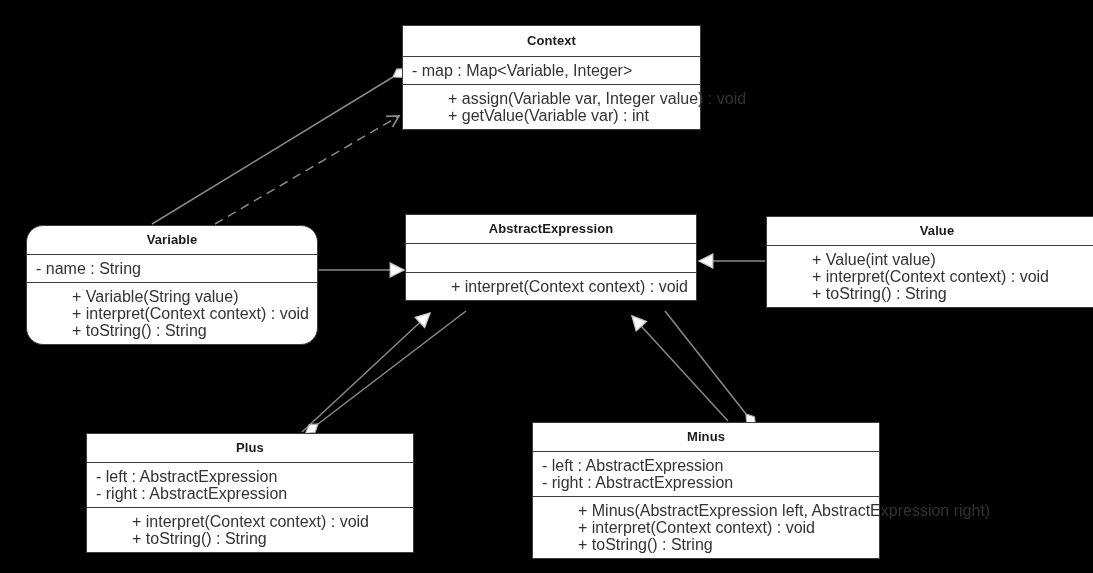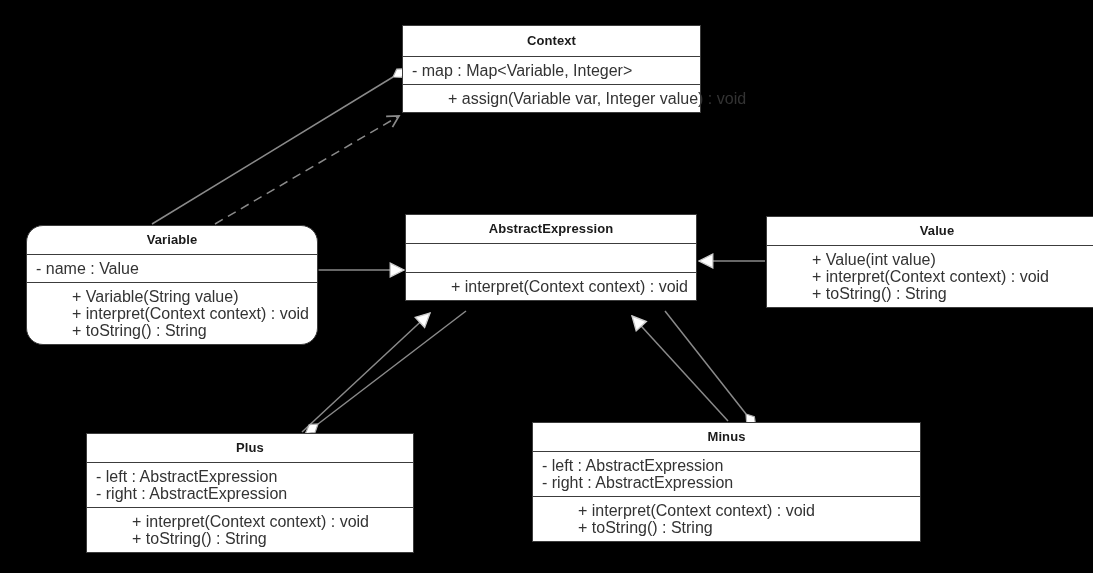--- a/index.html
+++ b/index.html
@@ -66,21 +66,21 @@
     line-height: 17px;
     padding: 0 9px;
     white-space: nowrap;
   }
   
   #class-context   { left: 402px; top: 25px;  width: 299px; }
   #class-variable  { left: 26px;  top: 225px; width: 292px; border-radius: 17px; }
   #class-abstract  { left: 405px; top: 214px; width: 292px; }
   #class-value     { left: 766px; top: 216px; width: 342px; }
   #class-plus      { left: 86px;  top: 433px; width: 328px; }
-  #class-minus     { left: 532px; top: 422px; width: 389px; }
+  #class-minus     { left: 532px; top: 422px; width: 348px; }
 
   #class-context .uml-name { padding-top: 8px; padding-bottom: 8px; }
   #class-abstract .uml-name { padding-top: 7px; padding-bottom: 7px; }
 </style>
 </head>
 <body>
 
 <div id="diagram-canvas">
 
   <svg id="edge-layer" viewBox="0 0 1093 573" width="1093" height="573">
@@ -113,27 +113,28 @@
     <line x1="746" y1="414" x2="665" y2="311" stroke="#8a8a8a" stroke-width="1.5" marker-start="url(#mk-hollow-diamond)"></line>
   </svg>
 
   <div class="uml-class" id="class-context">
     <div class="uml-name">Context</div>
     <div class="uml-compartment">
       <div class="uml-row">- map : Map&lt;Variable, Integer&gt;</div>
     </div>
     <div class="uml-compartment">
       <div class="uml-row">+ assign(Variable var, Integer value) : void</div>
+      <div class="uml-row">+ getValue(Variable var) : int</div>
     </div>
   </div>
 
   <div class="uml-class" id="class-variable">
     <div class="uml-name">Variable</div>
     <div class="uml-compartment">
-      <div class="uml-row">- name : Value</div>
+      <div class="uml-row">- name : String</div>
     </div>
     <div class="uml-compartment">
       <div class="uml-row">+ Variable(String value)</div>
       <div class="uml-row">+ interpret(Context context) : void</div>
       <div class="uml-row">+ toString() : String</div>
     </div>
   </div>
 
   <div class="uml-class" id="class-abstract">
     <div class="uml-name">AbstractExpression</div>
@@ -164,18 +165,19 @@
     </div>
   </div>
 
   <div class="uml-class" id="class-minus">
     <div class="uml-name">Minus</div>
     <div class="uml-compartment">
       <div class="uml-row">- left : AbstractExpression</div>
       <div class="uml-row">- right : AbstractExpression</div>
     </div>
     <div class="uml-compartment">
+      <div class="uml-row">+ Minus(AbstractExpression left, AbstractExpression right)</div>
       <div class="uml-row">+ interpret(Context context) : void</div>
       <div class="uml-row">+ toString() : String</div>
     </div>
   </div>
 
 </div>
 
 </body></html>

